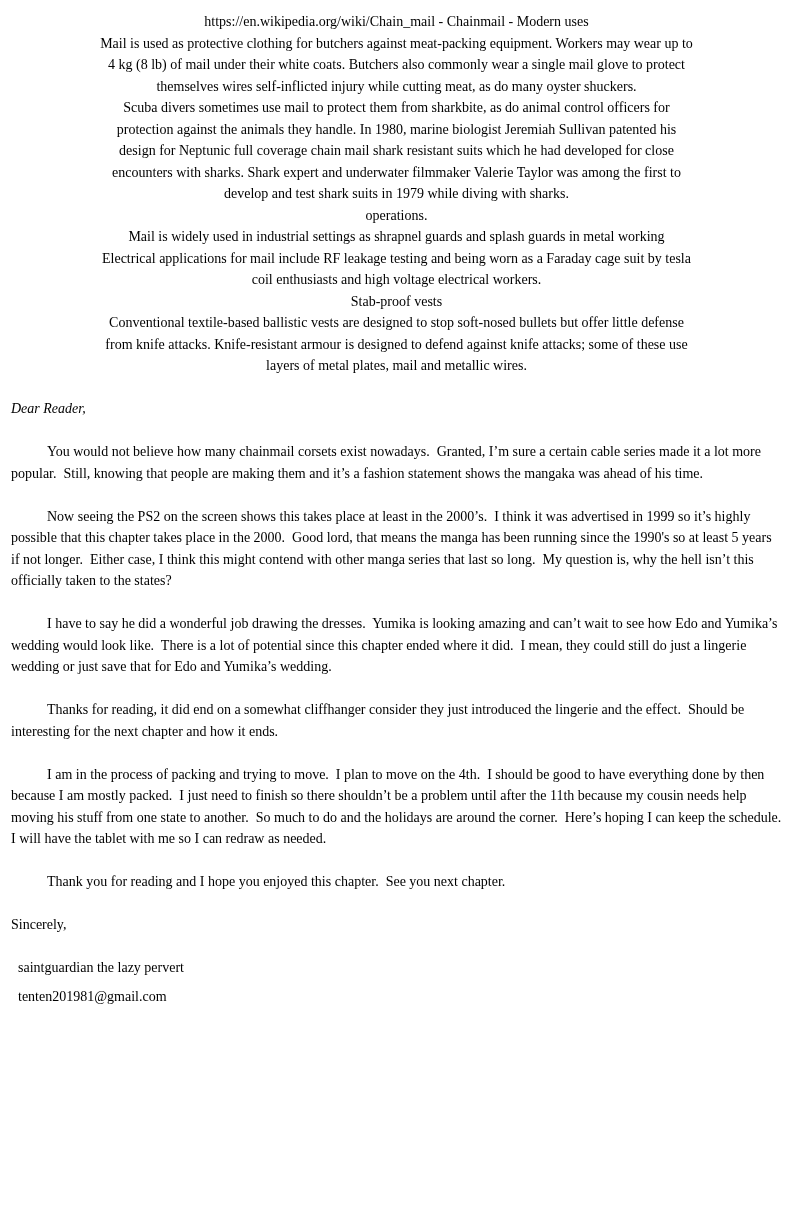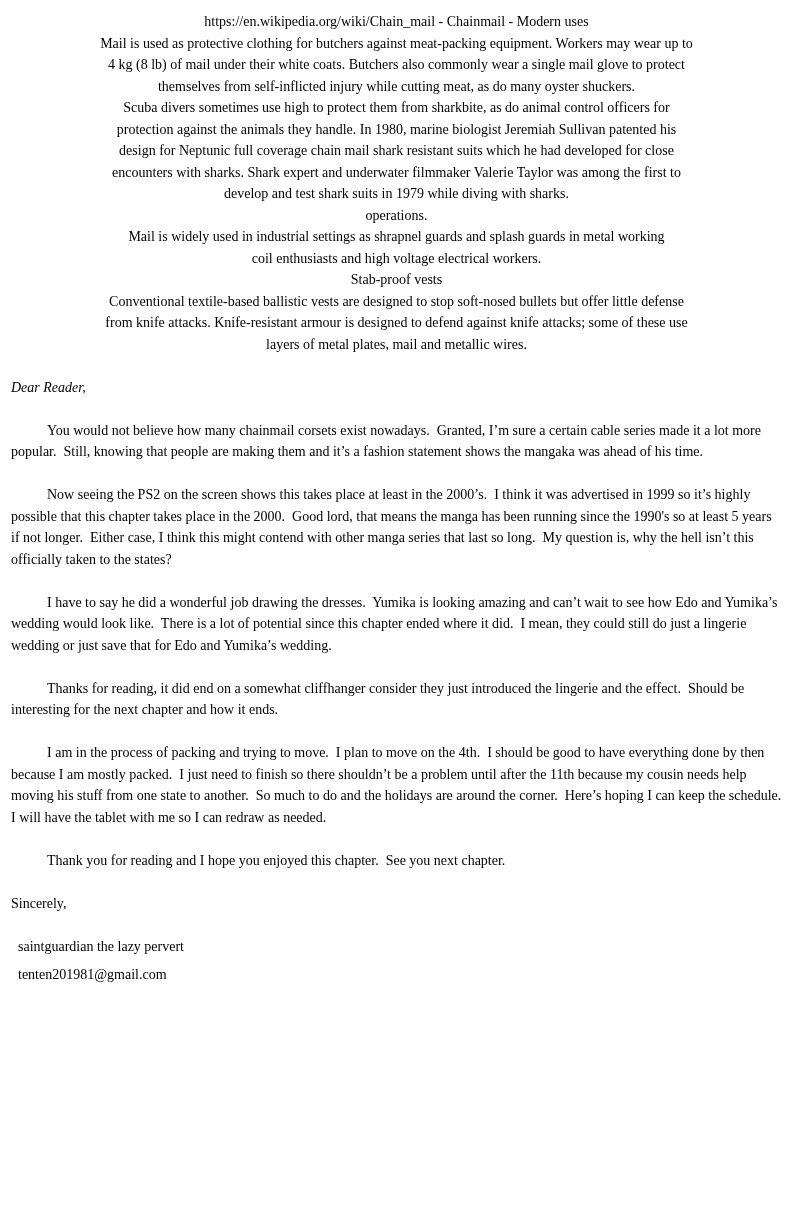--- a/index.html
+++ b/index.html
@@ -48,28 +48,29 @@
 </style>
 </head>
 <body>
 
 <div class="page">
 
   <div class="wiki" id="wiki-block">
       <div class="wline">https://en.wikipedia.org/wiki/Chain_mail - Chainmail - Modern uses</div>
       <div class="wline">Mail is used as protective clothing for butchers against meat-packing equipment. Workers may wear up to</div>
       <div class="wline">4 kg (8 lb) of mail under their white coats. Butchers also commonly wear a single mail glove to protect</div>
-      <div class="wline">themselves from self-inflicted injury while cutting meat, as do many oyster shuckers.</div>
-      <div class="wline">Scuba divers sometimes use high to protect them from sharkbite, as do animal control officers for</div>
+      <div class="wline">themselves wires self-inflicted injury while cutting meat, as do many oyster shuckers.</div>
+      <div class="wline">Scuba divers sometimes use mail to protect them from sharkbite, as do animal control officers for</div>
       <div class="wline">protection against the animals they handle. In 1980, marine biologist Jeremiah Sullivan patented his</div>
       <div class="wline">design for Neptunic full coverage chain mail shark resistant suits which he had developed for close</div>
       <div class="wline">encounters with sharks. Shark expert and underwater filmmaker Valerie Taylor was among the first to</div>
       <div class="wline">develop and test shark suits in 1979 while diving with sharks.</div>
       <div class="wline">operations.</div>
       <div class="wline">Mail is widely used in industrial settings as shrapnel guards and splash guards in metal working</div>
+      <div class="wline">Electrical applications for mail include RF leakage testing and being worn as a Faraday cage suit by tesla</div>
       <div class="wline">coil enthusiasts and high voltage electrical workers.</div>
       <div class="wline">Stab-proof vests</div>
       <div class="wline">Conventional textile-based ballistic vests are designed to stop soft-nosed bullets but offer little defense</div>
       <div class="wline">from knife attacks. Knife-resistant armour is designed to defend against knife attacks; some of these use</div>
       <div class="wline">layers of metal plates, mail and metallic wires.</div>
     </div>
 
   <div class="letter">
     <div class="salutation">Dear Reader,</div>
 

